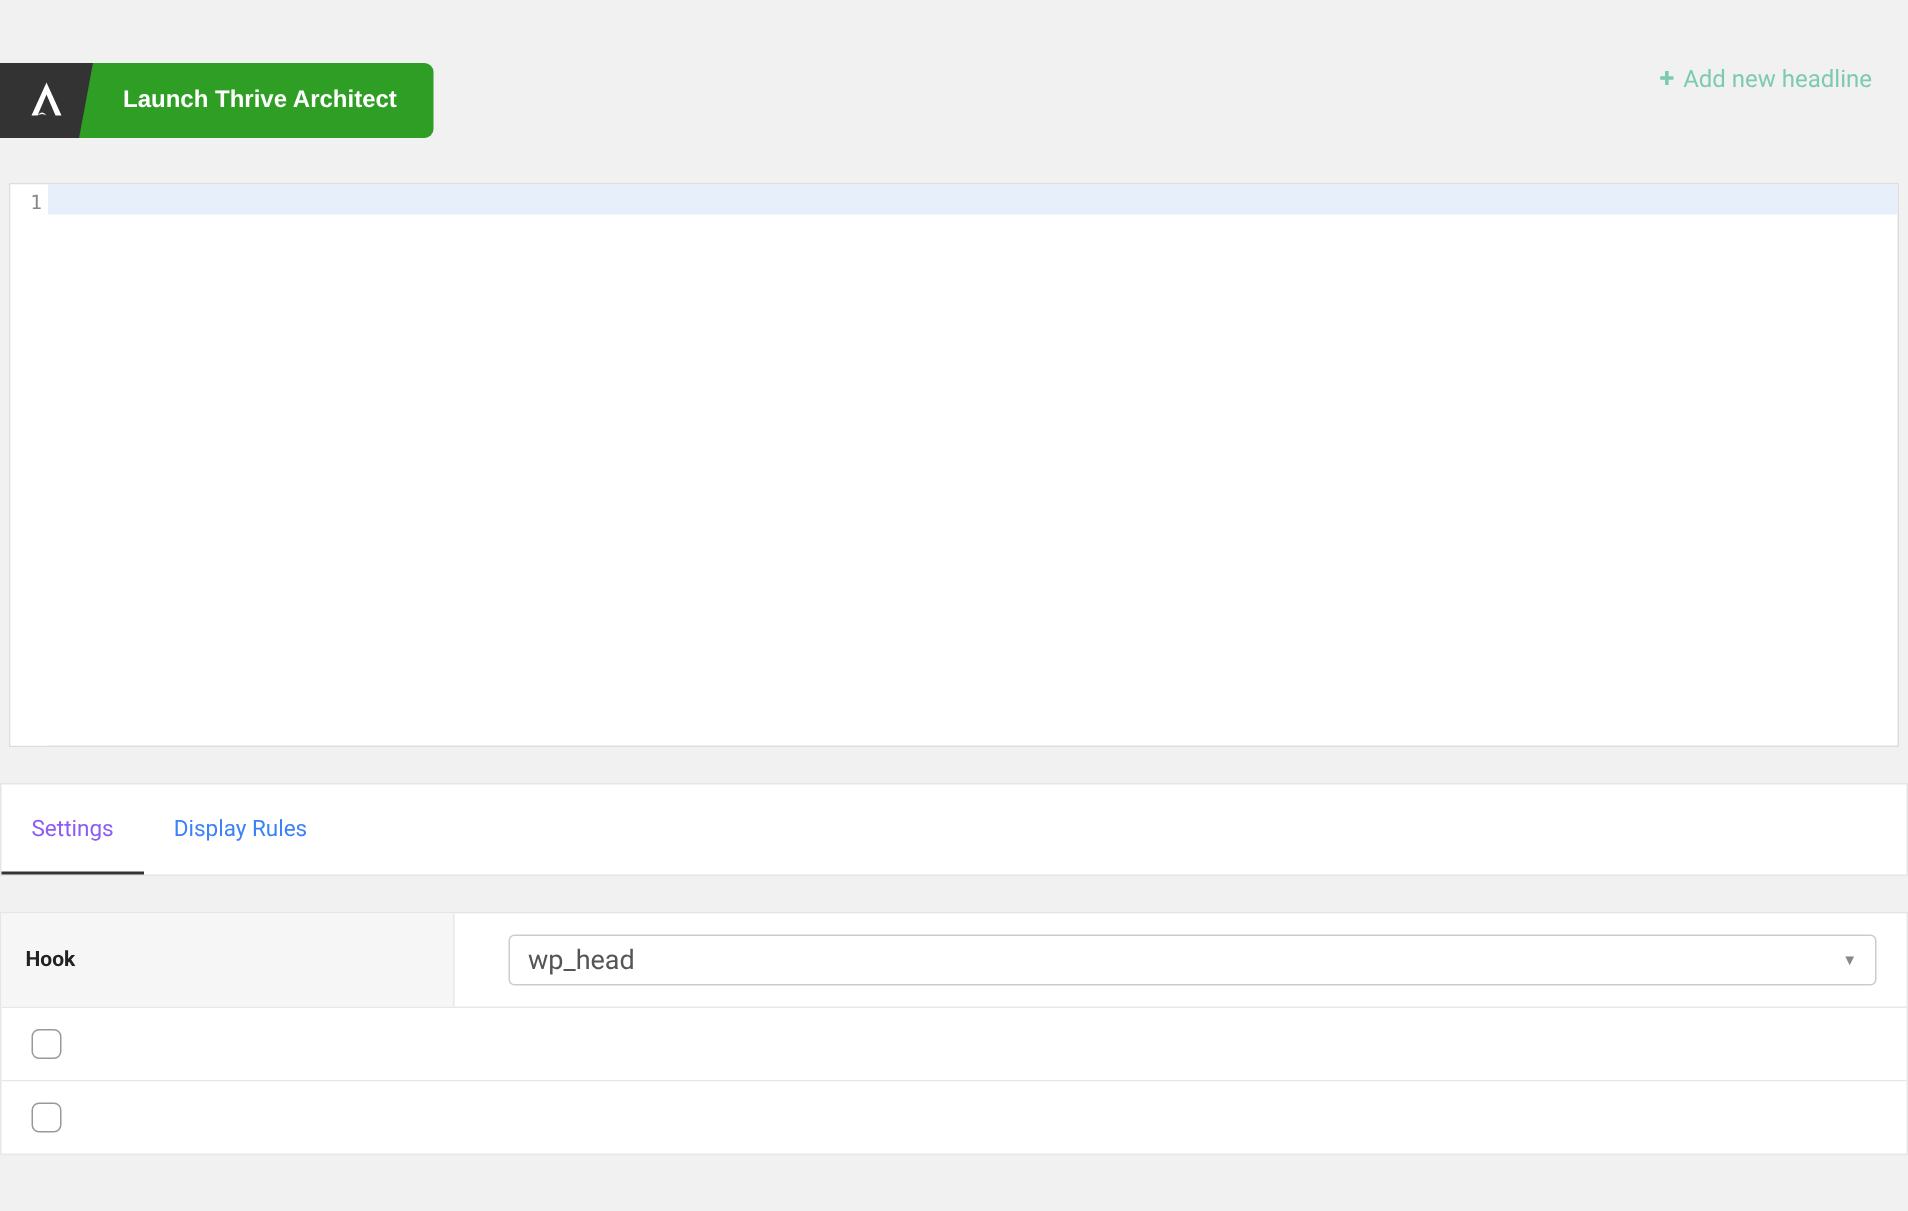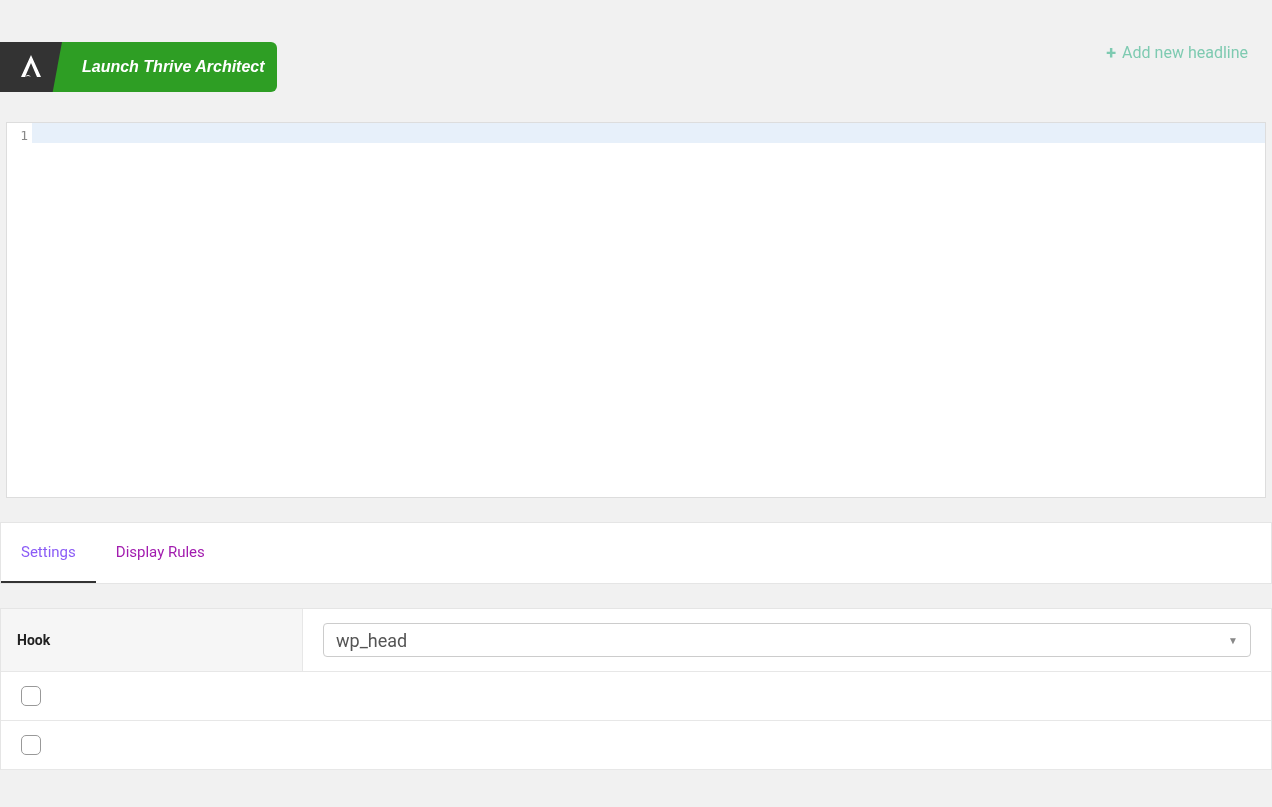--- a/index.html
+++ b/index.html
@@ -59,29 +59,28 @@
     .launch-logo-box svg {
       width: 32px;
       height: 32px;
     }
     
     .launch-button {
       background: #2e9e24;
       color: #fff;
       border: none;
       height: 50px;
-      padding: 0 12px 0 30px;
+      padding: 0 24px 0 30px;
       font-size: 16px;
       font-weight: 600;
       cursor: pointer;
       margin-left: -10px;
       border-radius: 0 6px 6px 0;
       position: relative;
       z-index: 0;
-      font-style: italic;
     }
     
     .launch-logo-box {
       z-index: 1;
     }
     
     .editor-area {
       background: #fff;
       border: 1px solid #ddd;
       margin: 0 6px 0 6px;
@@ -114,40 +113,41 @@
     .tabs-section {
       background: #fff;
       border: 1px solid #e5e5e5;
       margin-top: 24px;
       display: flex;
     }
     
     .tab {
       padding: 20px 20px;
       font-size: 15px;
-      color: #a21caf;
+      color: #3b82f6;
       cursor: pointer;
       border-bottom: 2px solid transparent;
     }
     
     .tab.active {
       color: #8b5cf6;
       border-bottom: 2px solid #333;
     }
     
     .settings-table {
       margin-top: 24px;
       border: 1px solid #e5e5e5;
       border-bottom: none;
     }
     
     .settings-row {
       display: flex;
       border-bottom: 1px solid #e7e7e7;
       background: #fff;
+      gap: 16px;
     }
     
     .settings-label-cell {
       width: 302px;
       background: #f6f6f6;
       padding: 18px 16px;
       font-weight: 700;
       font-size: 14px;
       color: #222;
       border-right: 1px solid #e7e7e7;

